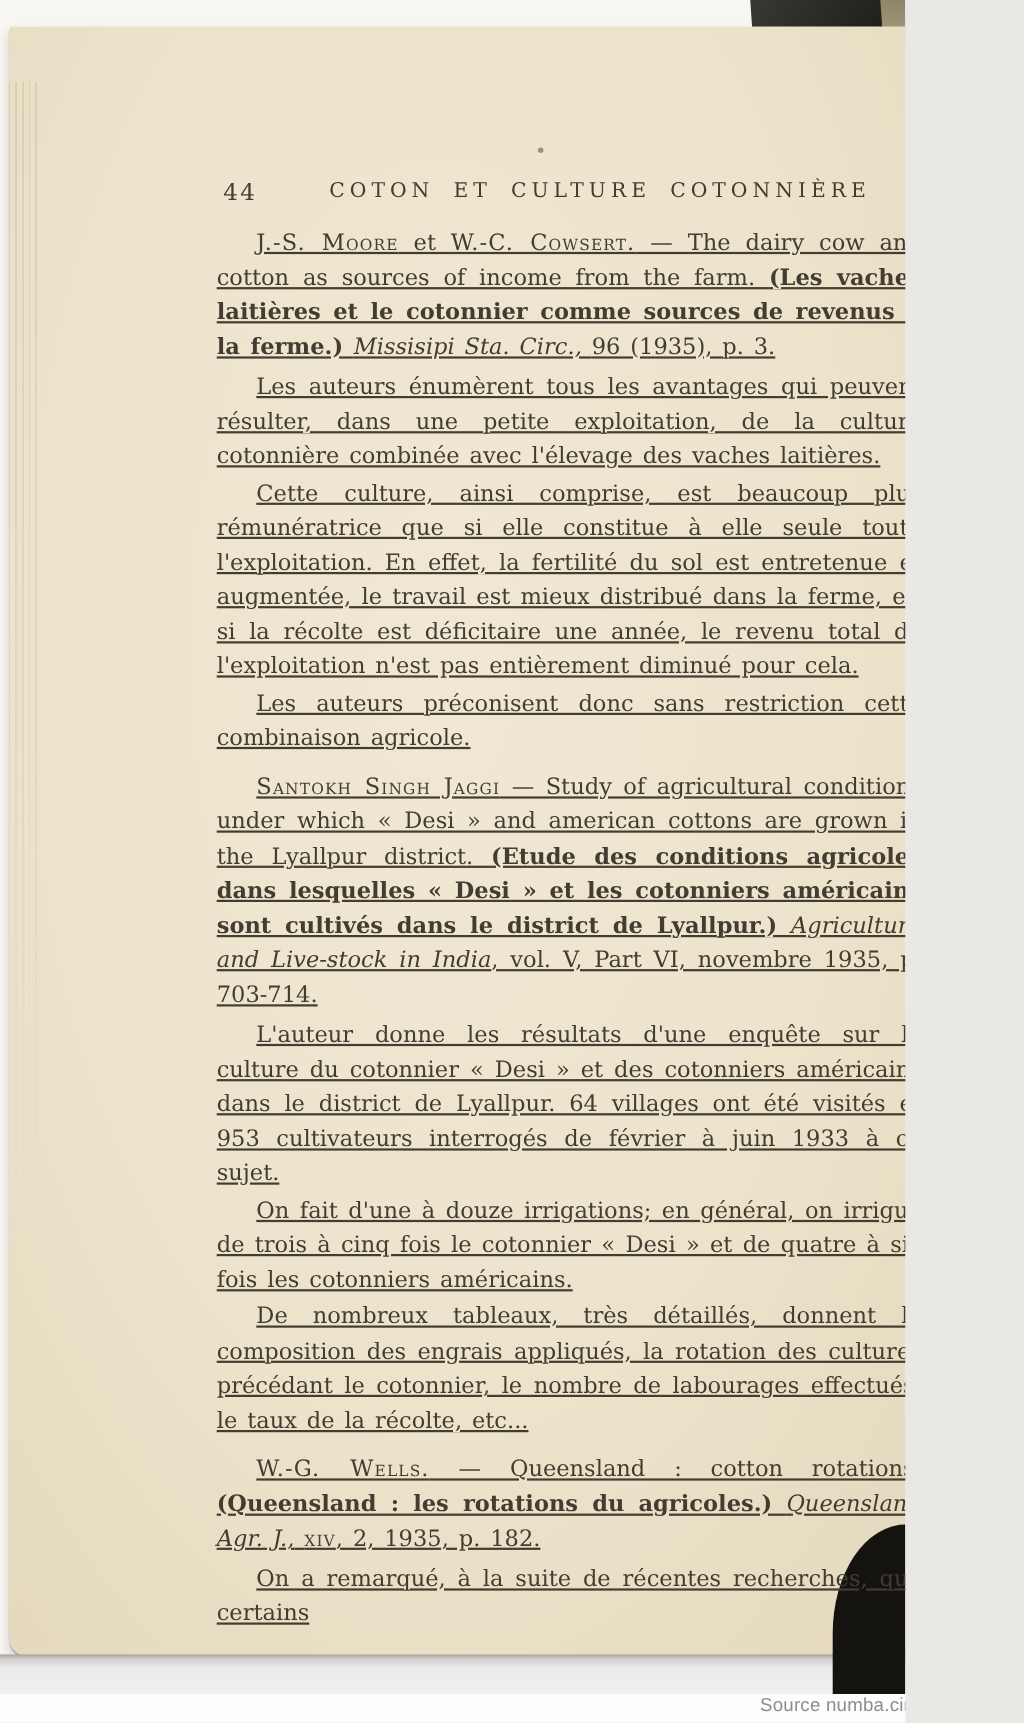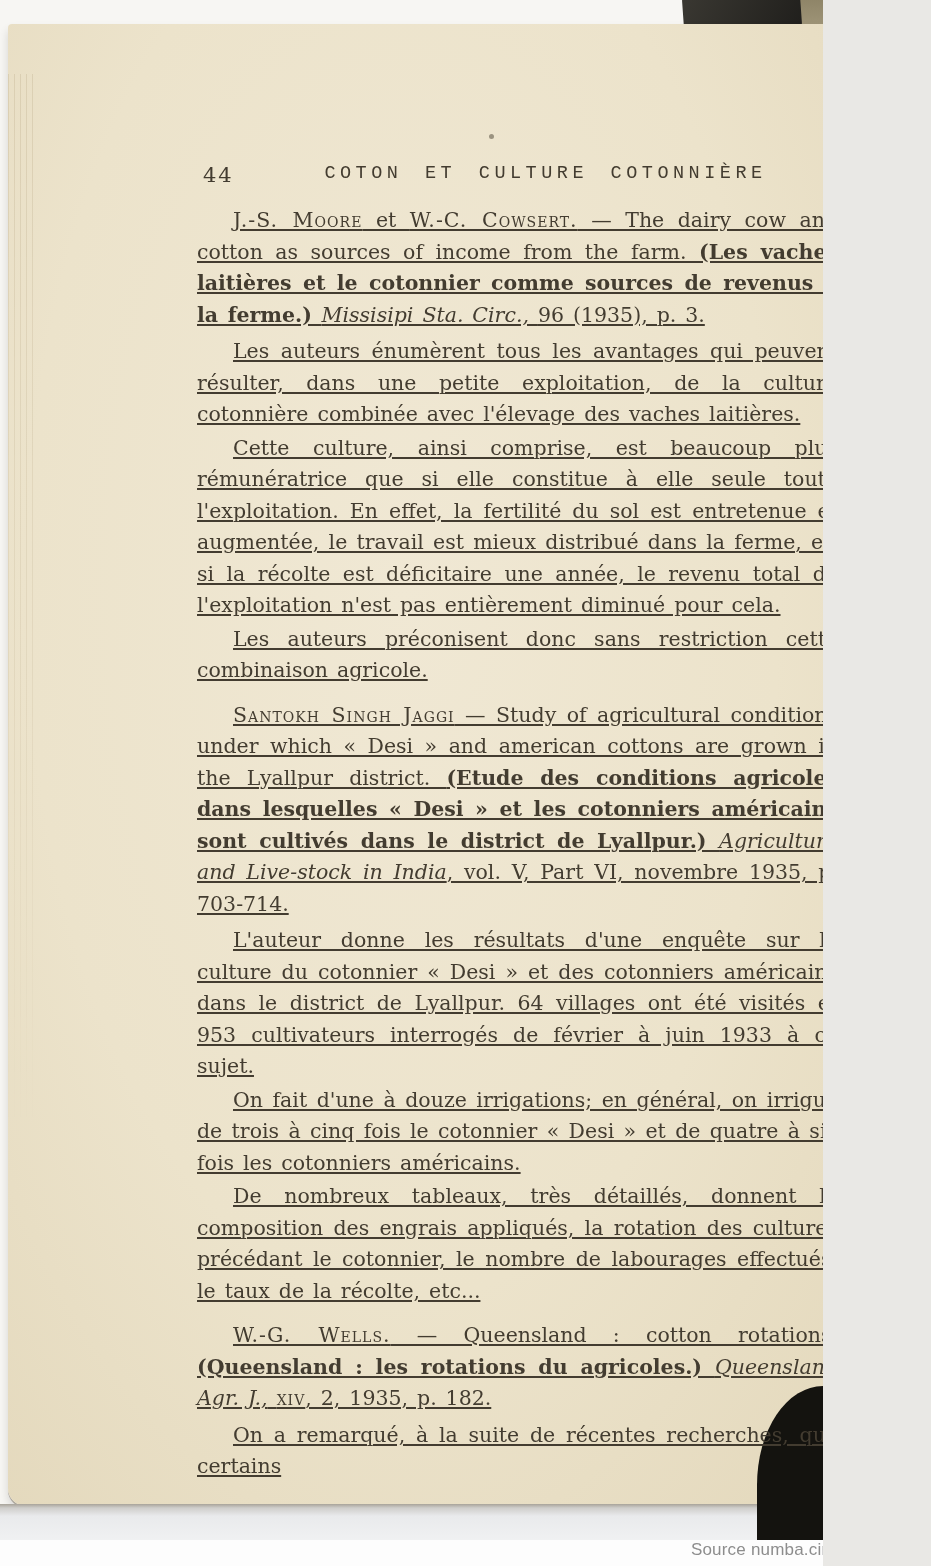--- a/index.html
+++ b/index.html
@@ -63,21 +63,21 @@
   }
   
   .text-col {
     position:absolute; left:197px; top:158px; width:641px; z-index:5;
     color:#433c30; font-size:20.5px; line-height:31.5px; text-align:justify;
   }
   .page-head { position:relative; height:34px; margin-bottom:10px; }
   .page-num { position:absolute; left:6px; top:2px; font-size:21px; letter-spacing:2px; }
   .head-title {
     display:block; text-align:center; padding-left:56px;
-    font-size:18.5px; letter-spacing:4.5px; word-spacing:7px;font-family:Liberation Mono, monospace;
+    font-size:18.5px; letter-spacing:4.5px; word-spacing:7px;
   }
   .para { margin:2px 0 0 0; text-indent:36px; word-spacing:.12em;text-decoration:underline; }
   .ref  { margin-top:13px; margin-bottom:5px; }
   .sc { font-variant:small-caps; letter-spacing:.05em; }
   .b  { font-weight:bold; }
   .i  { font-style:italic; }
 </style>
 </head>
 <body>
 

